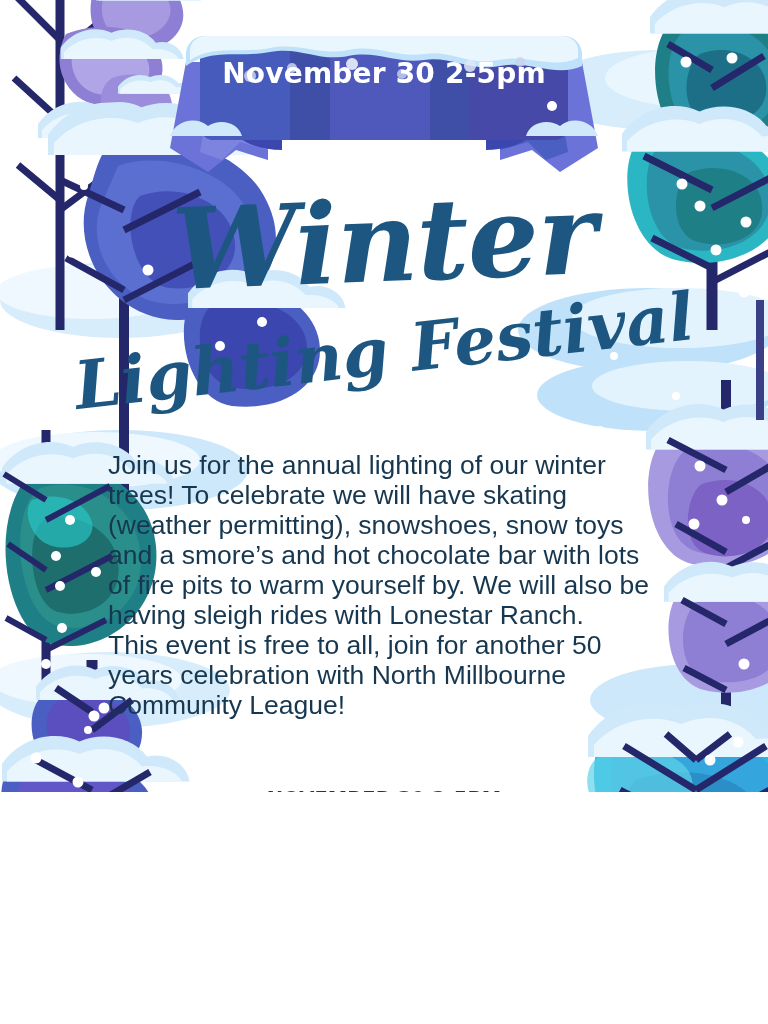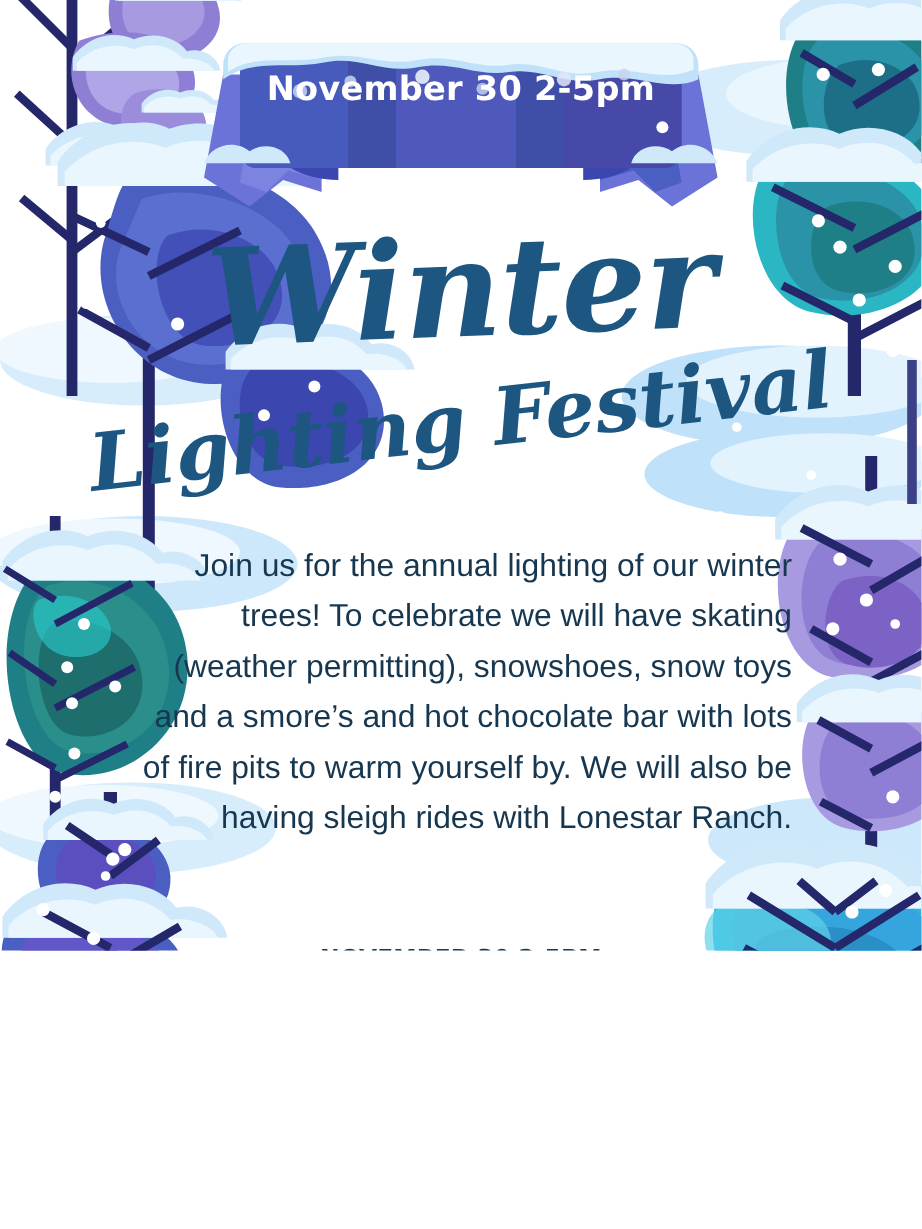--- a/index.html
+++ b/index.html
@@ -28,23 +28,23 @@
   #title-sub{
     position:absolute;left:0;top:318px;width:768px;text-align:center;
     font-family:"DejaVu Serif",serif;font-style:italic;font-weight:bold;
     font-size:66px;line-height:1;color:#1d5781;
     letter-spacing:0px;transform:rotate(-6.5deg);
   }
 
   
   #body-copy{
     position:absolute;left:108px;top:450px;width:552px;
-    text-align:right;color:#16374f;
+    text-align:left;color:#16374f;
     font-family:"Liberation Sans",sans-serif;
-    font-size:26.5px;line-height:42px;font-weight:400;
+    font-size:26.5px;line-height:30px;font-weight:400;
   }
   #body-copy p{margin:0;}
   #body-copy p + p{margin-top:0px;}
 
   
   #details{
     position:absolute;left:84px;top:786px;width:600px;text-align:center;
     font-family:"DejaVu Sans",sans-serif;font-weight:bold;
     font-size:19.5px;line-height:26px;color:#153a57;letter-spacing:.1px;
   }
@@ -434,19 +434,20 @@
 
   <div id="banner-wrap">
     <div id="banner-text">November 30 2-5pm</div>
   </div>
 
   <div id="title-main">Winter</div>
   <div id="title-sub">Lighting Festival</div>
 
   <div id="body-copy">
     <p>Join us for the annual lighting of our winter trees! To celebrate we will have skating (weather permitting), snowshoes, snow toys and a smore’s and hot chocolate bar with lots of fire pits to warm yourself by. We will also be having sleigh rides with Lonestar Ranch.</p>
+    <p>This event is free to all, join for another 50 years celebration with North Millbourne Community League!</p>
   </div>
 
   <div id="details">
     <div>NOVEMBER 30 2-5PM</div>
   </div>
 
 </div>
 
 </body></html>

